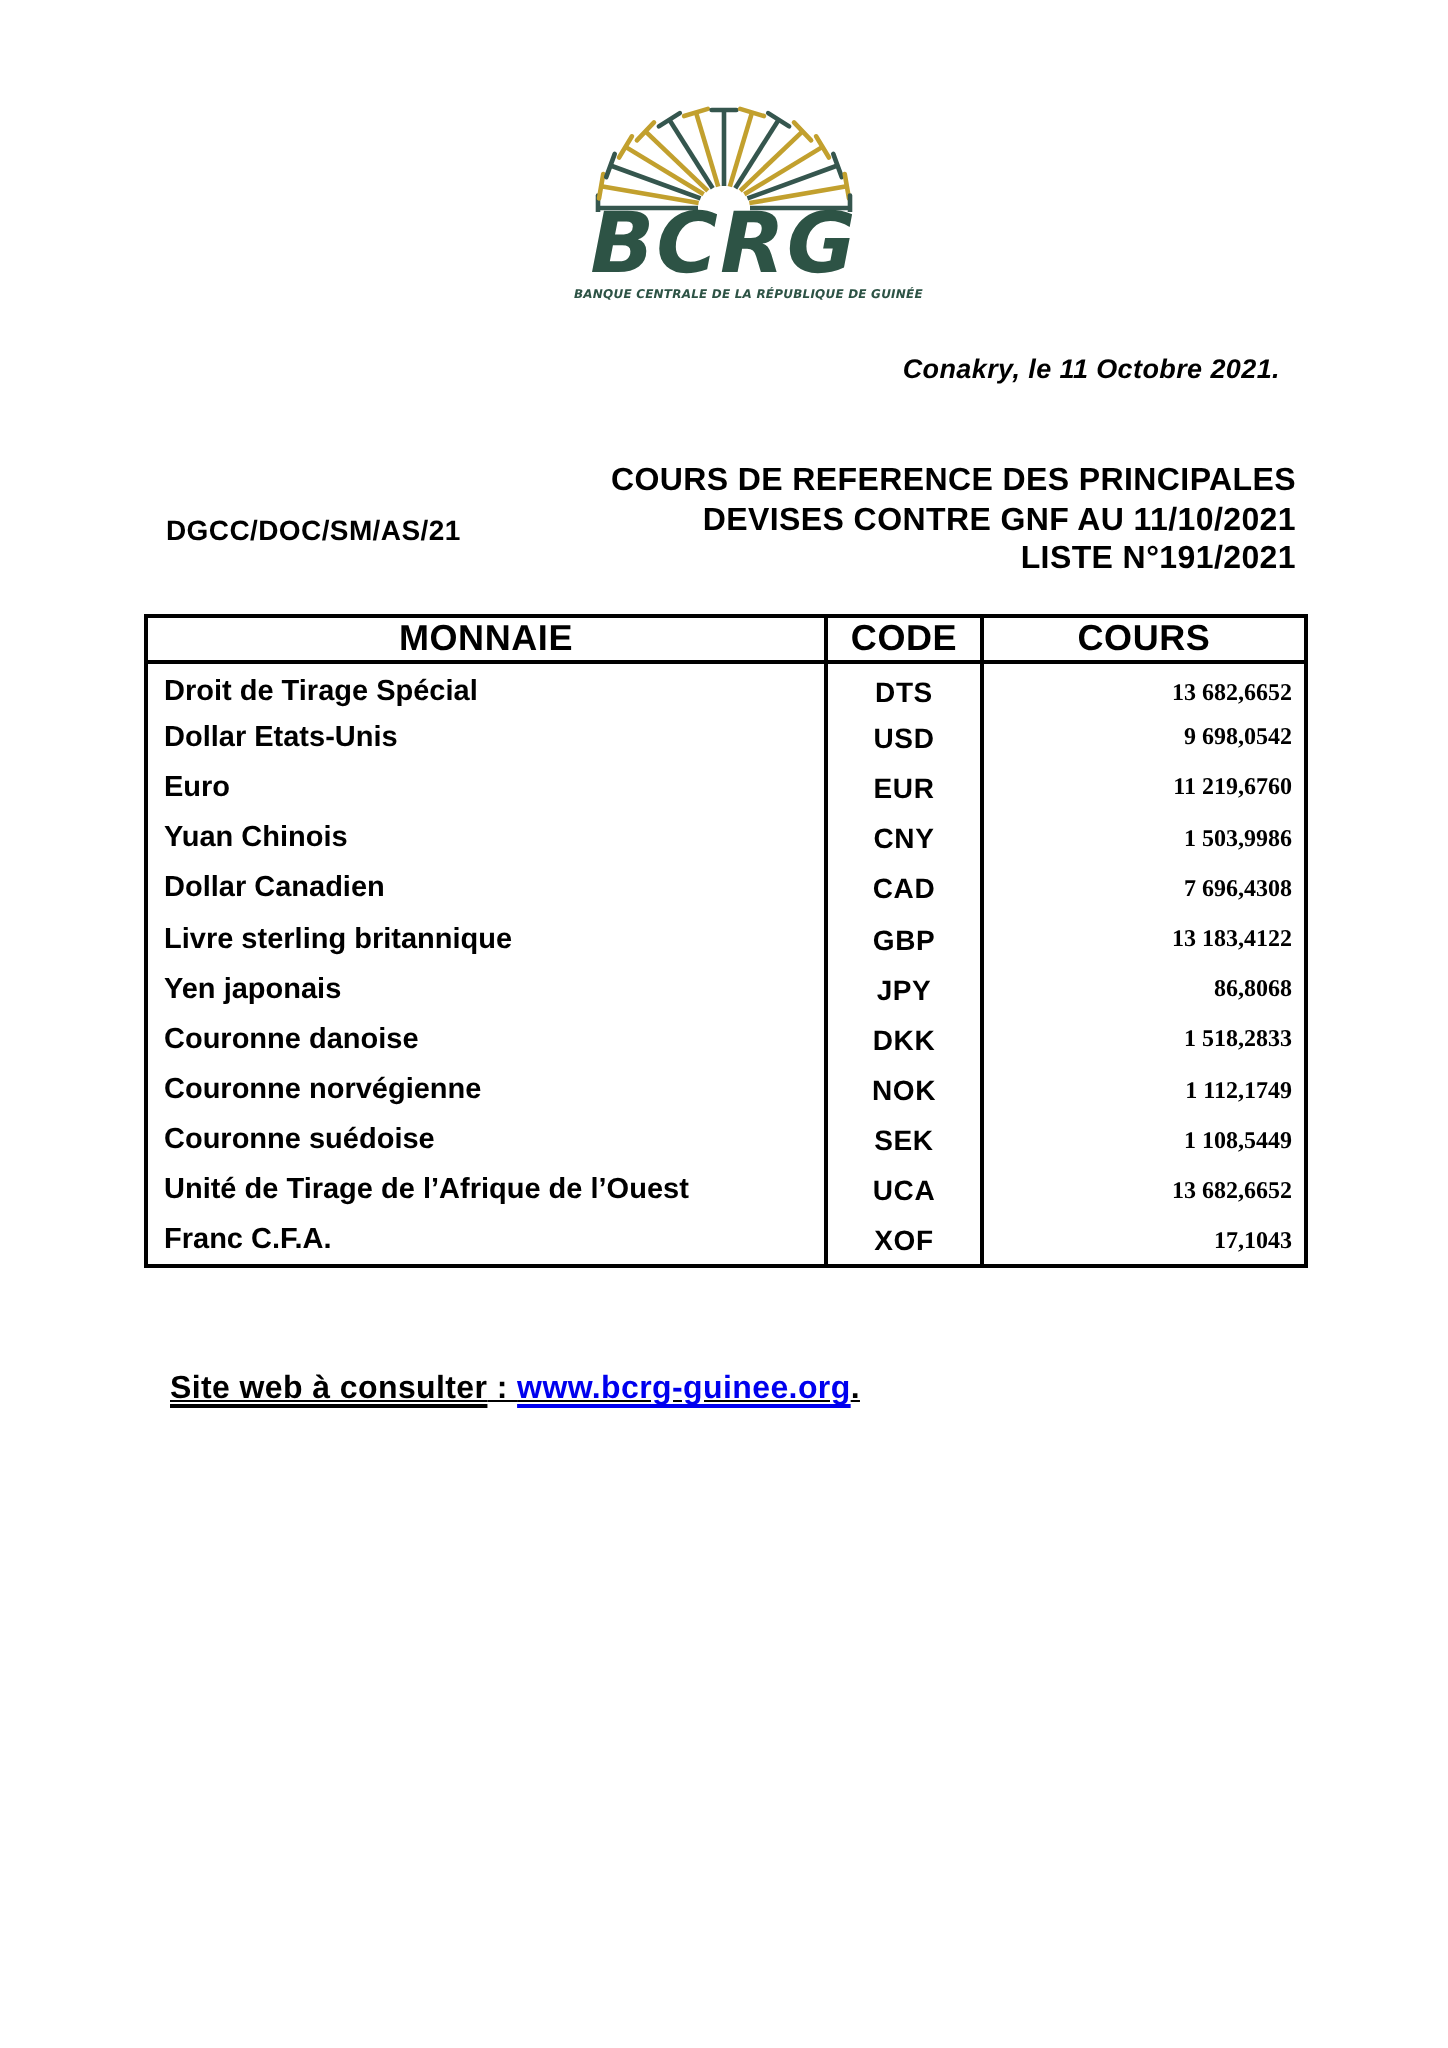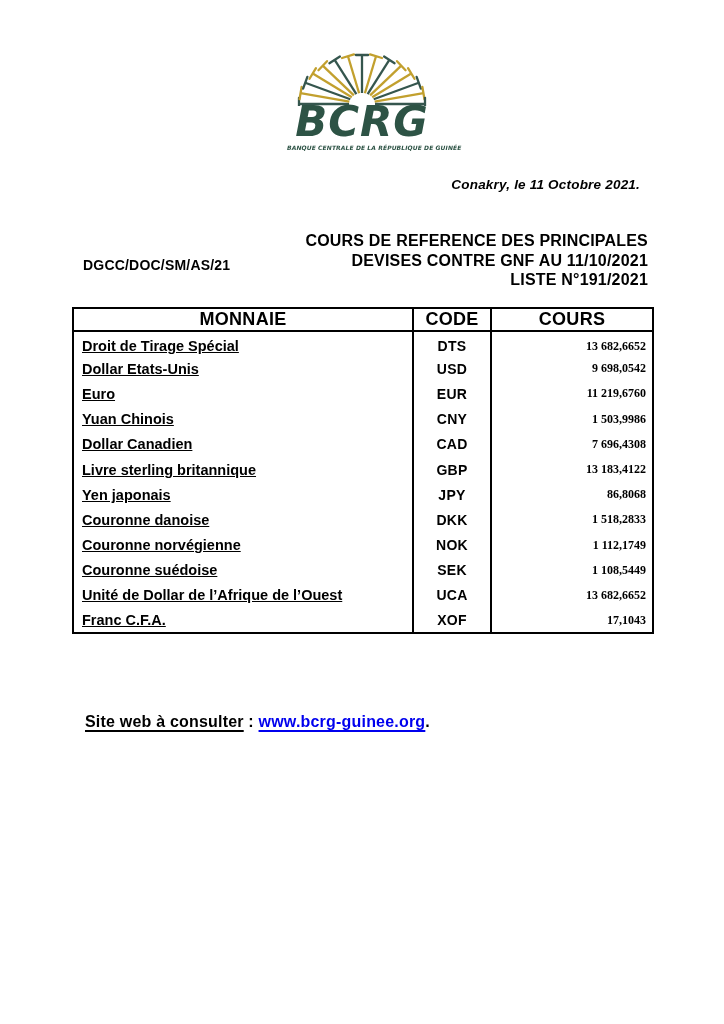--- a/index.html
+++ b/index.html
@@ -101,44 +101,44 @@
   table.rates td {
     height: 25.2px;
     vertical-align: middle;
     font-weight: bold;
     white-space: nowrap;
   }
   table.rates td.monnaie {
     font-size: 14.5px;
     padding-left: 8px;
     border-right: 2px solid #000;
-    text-decoration: underline;
   }
   table.rates td.code {
     font-size: 14px;
     text-align: center;
     border-right: 2px solid #000;
     letter-spacing: 0.3px;
   }
   table.rates td.cours {
     font-family: "Liberation Serif", serif;
     font-size: 12px;
     text-align: right;
     padding-right: 6px;
   }
   table.rates tbody tr:first-child td { padding-top: 4px; }
 
   
   .website-note {
     position: absolute;
     left: 85px;
-    top: 713px;
+    top: 686px;
     font-size: 16px;
     font-weight: bold;
     letter-spacing: 0.2px;
+    text-decoration: underline;
   }
   .website-label {
     text-decoration: underline;
     text-decoration-thickness: 1.5px;
     text-underline-offset: 3px;
   }
   .website-link {
     text-decoration: underline;
     text-decoration-thickness: 1.5px;
     text-underline-offset: 3px;
@@ -255,21 +255,21 @@
           <td class="monnaie">Couronne norvégienne</td>
           <td class="code">NOK</td>
           <td class="cours">1 112,1749</td>
         </tr>
         <tr>
           <td class="monnaie">Couronne suédoise</td>
           <td class="code">SEK</td>
           <td class="cours">1 108,5449</td>
         </tr>
         <tr>
-          <td class="monnaie">Unité de Dollar de l’Afrique de l’Ouest</td>
+          <td class="monnaie">Unité de Tirage de l’Afrique de l’Ouest</td>
           <td class="code">UCA</td>
           <td class="cours">13 682,6652</td>
         </tr>
         <tr>
           <td class="monnaie">Franc C.F.A.</td>
           <td class="code">XOF</td>
           <td class="cours">17,1043</td>
         </tr>
       </tbody>
   </table>

